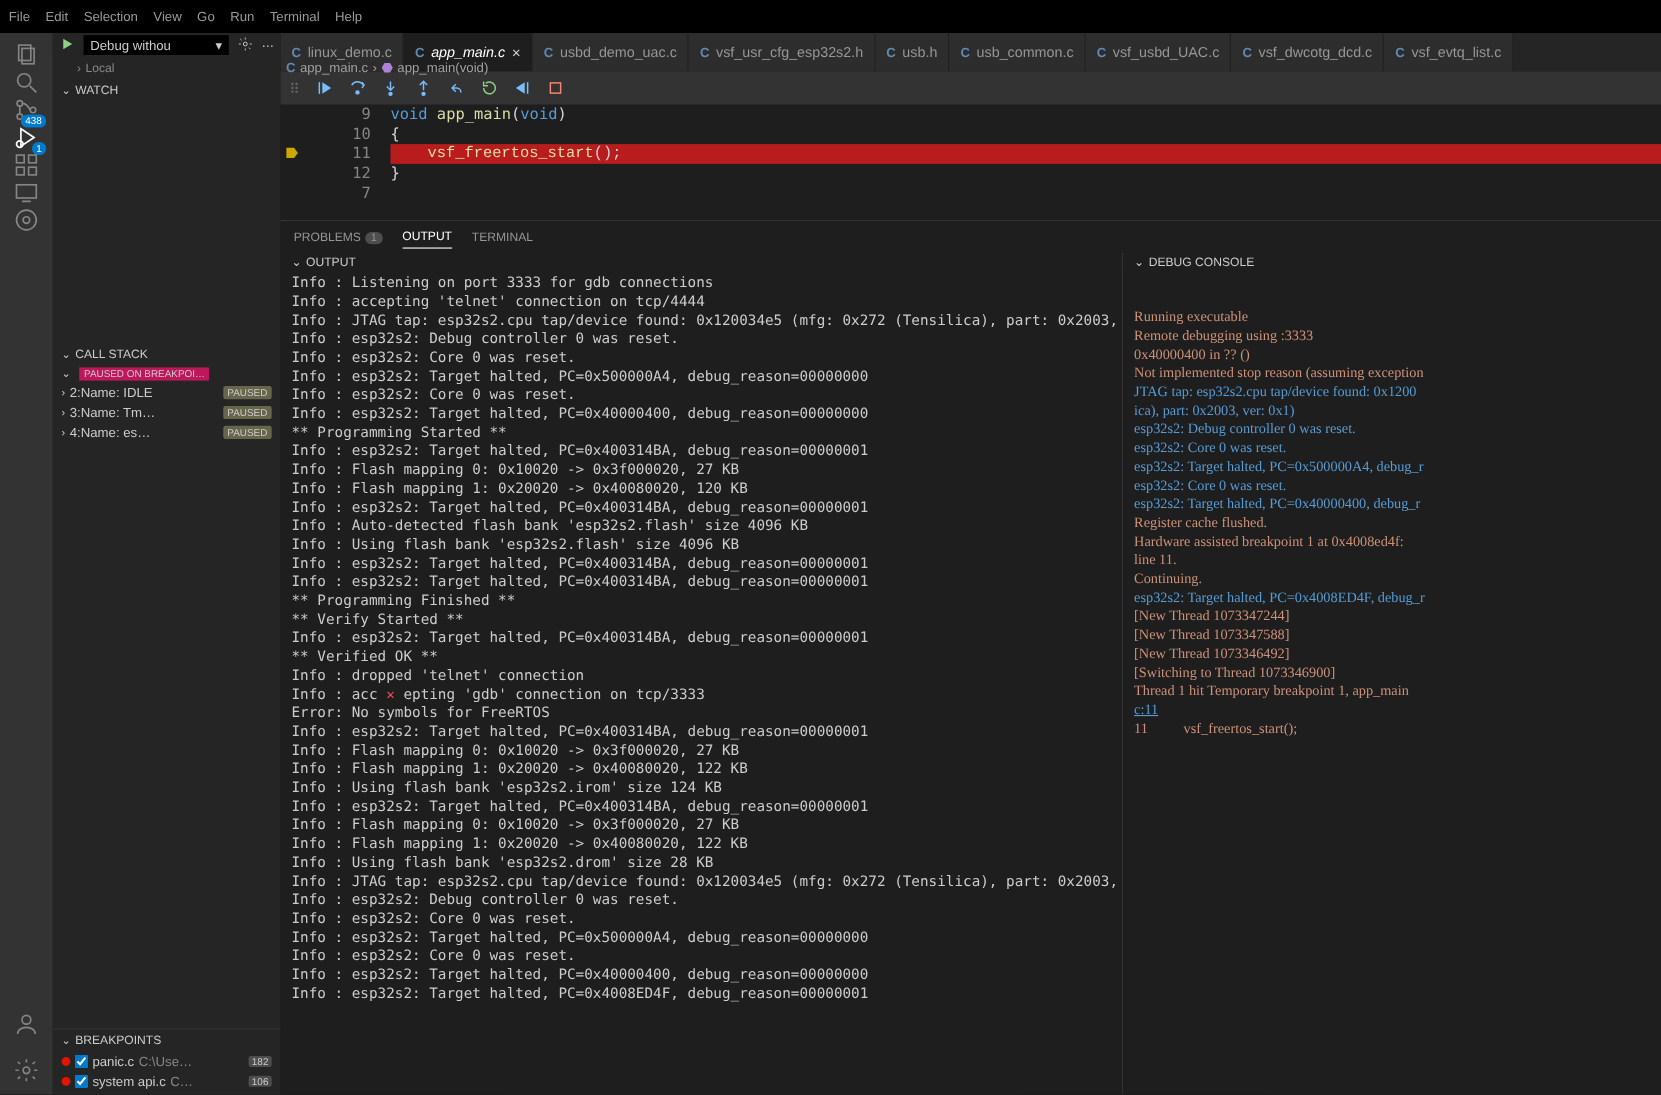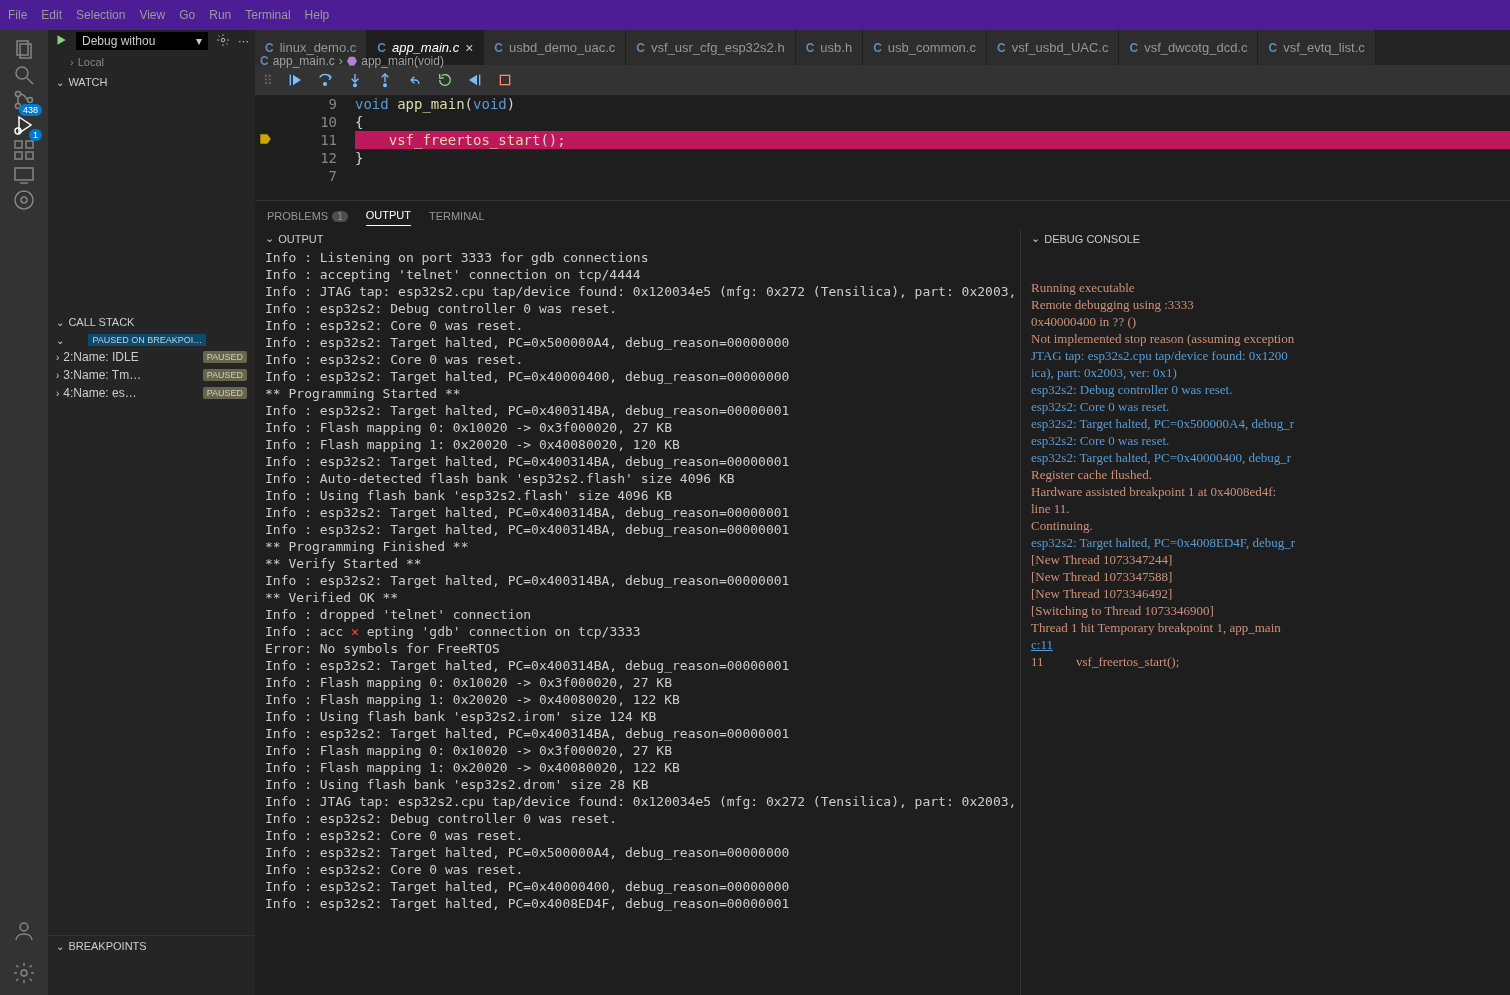--- a/index.html
+++ b/index.html
@@ -7,21 +7,21 @@
   font-family: "Segoe UI", -apple-system, sans-serif;
   font-size: 13px;
   background: #1e1e1e;
   color: #cccccc;
   width: 1510px;
   height: 995px;
   overflow: hidden;
 }
 .menubar {
   height: 30px;
-  background: #4c1d95;
+  background: #000000;
   display: flex;
   align-items: center;
   padding: 0 8px;
   font-size: 12px;
   color: #999;
 }
 .menubar span { margin-right: 14px; }
 .menubar .title { flex: 1; text-align: center; color: #999; margin-top: 45px; }
 
 .main { display: flex; height: calc(100% - 30px); }
@@ -120,25 +120,25 @@
   margin-left: auto;
 }
 .thread-row {
   padding: 2px 8px;
   display: flex;
   align-items: center;
   font-size: 12px;
 }
 .thread-row .chev { margin-right: 4px; font-size: 10px; }
 .paused-on {
-  background: #0c4a6e;
+  background: #be185d;
   color: #ccc;
   font-size: 9px;
   padding: 1px 4px;
-  margin-left: 20px;
+  margin-left: 4px;
 }
 .bp-item {
   display: flex;
   align-items: center;
   padding: 2px 8px;
   font-size: 12px;
   gap: 4px;
 }
 .bp-dot { width: 8px; height: 8px; border-radius: 50%; background: #e51400; }
 .bp-check { width: 12px; height: 12px; accent-color: #007acc; }
@@ -212,21 +212,21 @@
 }
 .glyph-margin { width: 50px; }
 .line-numbers {
   width: 50px;
   text-align: right;
   color: #858585;
   padding-right: 18px;
 }
 .code-lines { flex: 1; }
 .code-line { height: 18px; line-height: 18px; white-space: pre; }
-.code-line.hl { background: #be185d; }
+.code-line.hl { background: #b91c1c; font-family: Liberation Mono, monospace; }
 .kw { color: #569cd6; }
 .fn { color: #dcdcaa; }
 .ty { color: #569cd6; }
 .punct { color: #d4d4d4; }
 .bp-glyph {
   position: absolute;
   left: 2px;
   width: 16px;
   height: 16px;
   display: flex;
@@ -445,20 +445,36 @@
             <span class="paused-label">PAUSED</span>
           </div>
         </div>
     </div>
 
     <div class="breakpoints-area">
       <div class="sidebar-section-header">
         <span class="chev">⌄</span>
           <span class="sidebar-section-title">BREAKPOINTS</span>
       </div>
+      <div id="bps">
+          <div class="bp-item">
+            <span class="bp-dot"></span>
+            <input type="checkbox" class="bp-check" checked="" style="">
+            <span>panic.c</span>
+            <span style="color:#888">C:\Use…</span>
+            <span class="bp-line-badge">182</span>
+          </div>
+          <div class="bp-item">
+            <span class="bp-dot"></span>
+            <input type="checkbox" class="bp-check" checked="" style="">
+            <span>system api.c</span>
+            <span style="color:#888">C…</span>
+            <span class="bp-line-badge">106</span>
+          </div>
+        </div>
     </div>
   </div>
 
   <div class="editor-area">
     <div class="tabbar" id="tabbar">
         <div class="tab">
           <span class="c-icon">C</span>
           <span>linux_demo.c</span>
         </div>
         <div class="tab active">

